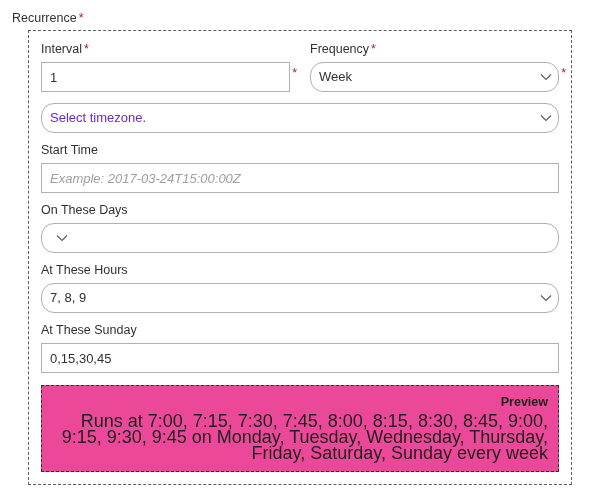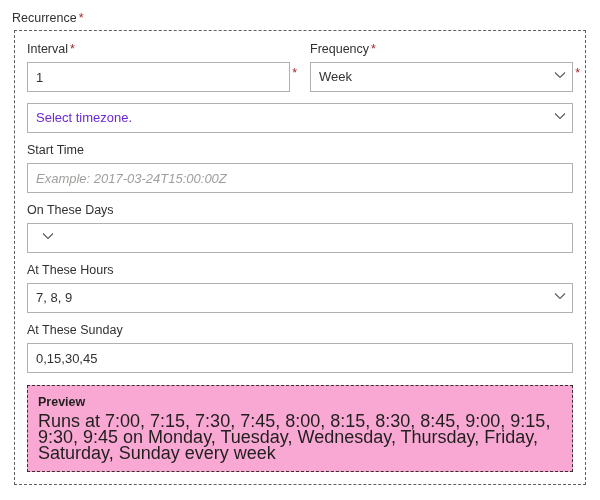--- a/index.html
+++ b/index.html
@@ -28,21 +28,21 @@
   }
   .req-star {
     color: #a4262c;
     font-size: 12.5px;
     margin-left: 2px;
   }
   .dashed-box {
     border: 1px dashed #605e5c;
     padding: 10px 12px 12px 12px;
     box-sizing: border-box;
-    margin: 0 2px;
+    margin: 0 16px;
   }
   .field {
     margin-bottom: 2px;
   }
   .field-label {
     font-size: 12.5px;
     color: #323130;
     line-height: 17px;
     padding-bottom: 4px;
   }
@@ -88,23 +88,25 @@
   }
   input.textbox::placeholder {
     color: #a19f9d;
     font-style: italic;
   }
   input.textbox.placeholder-plain::placeholder {
     font-style: normal;
   }
   .selectbox {
     display: flex;
+    align-items: center;
     justify-content: space-between;
     cursor: pointer;
     padding-right: 0;
+    border-radius: 13px;
   }
   .selectbox .sel-text {
     white-space: nowrap;
     overflow: hidden;
     text-overflow: ellipsis;
   }
   .selectbox .sel-text.placeholder {
     color: #6d28d9;
   }
   .chev {
@@ -114,23 +116,24 @@
     display: flex;
     align-items: center;
     justify-content: center;
     color: #605e5c;
   }
   .chev svg { display: block; }
   .mb-10 { margin-bottom: 9px; }
   .preview {
     margin-top: 12px;
     border: 1px dashed #323130;
-    background: #f9a8d4;
+    background: #ec4899;
     padding: 8px 10px 10px 10px;
     box-sizing: border-box;
+    text-align: right;
   }
   .preview-title {
     font-weight: bold;
     font-size: 12.5px;
     color: #201f1e;
     padding-bottom: 2px;
     line-height: 17px;
   }
   .preview-text {
     font-size: 18px;

